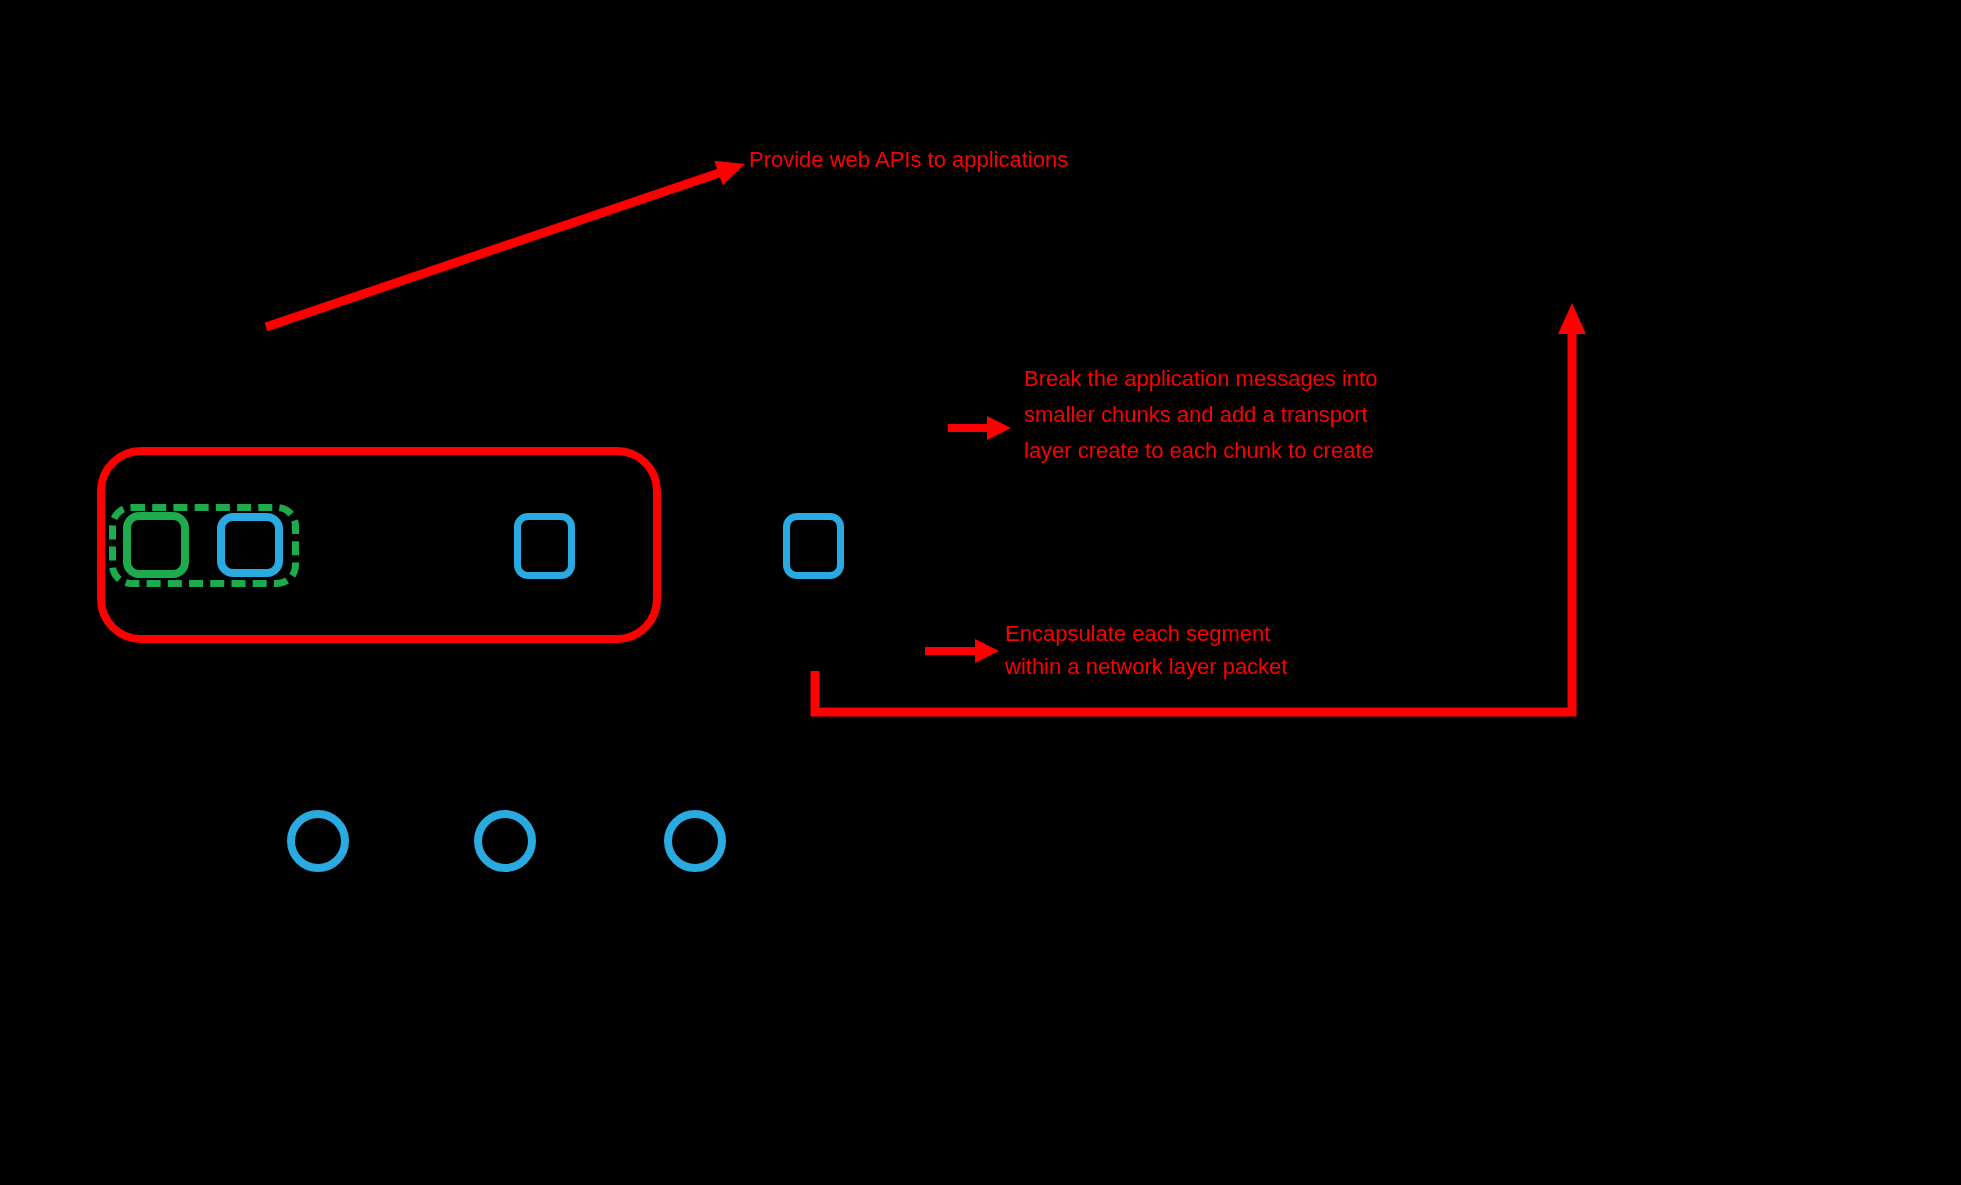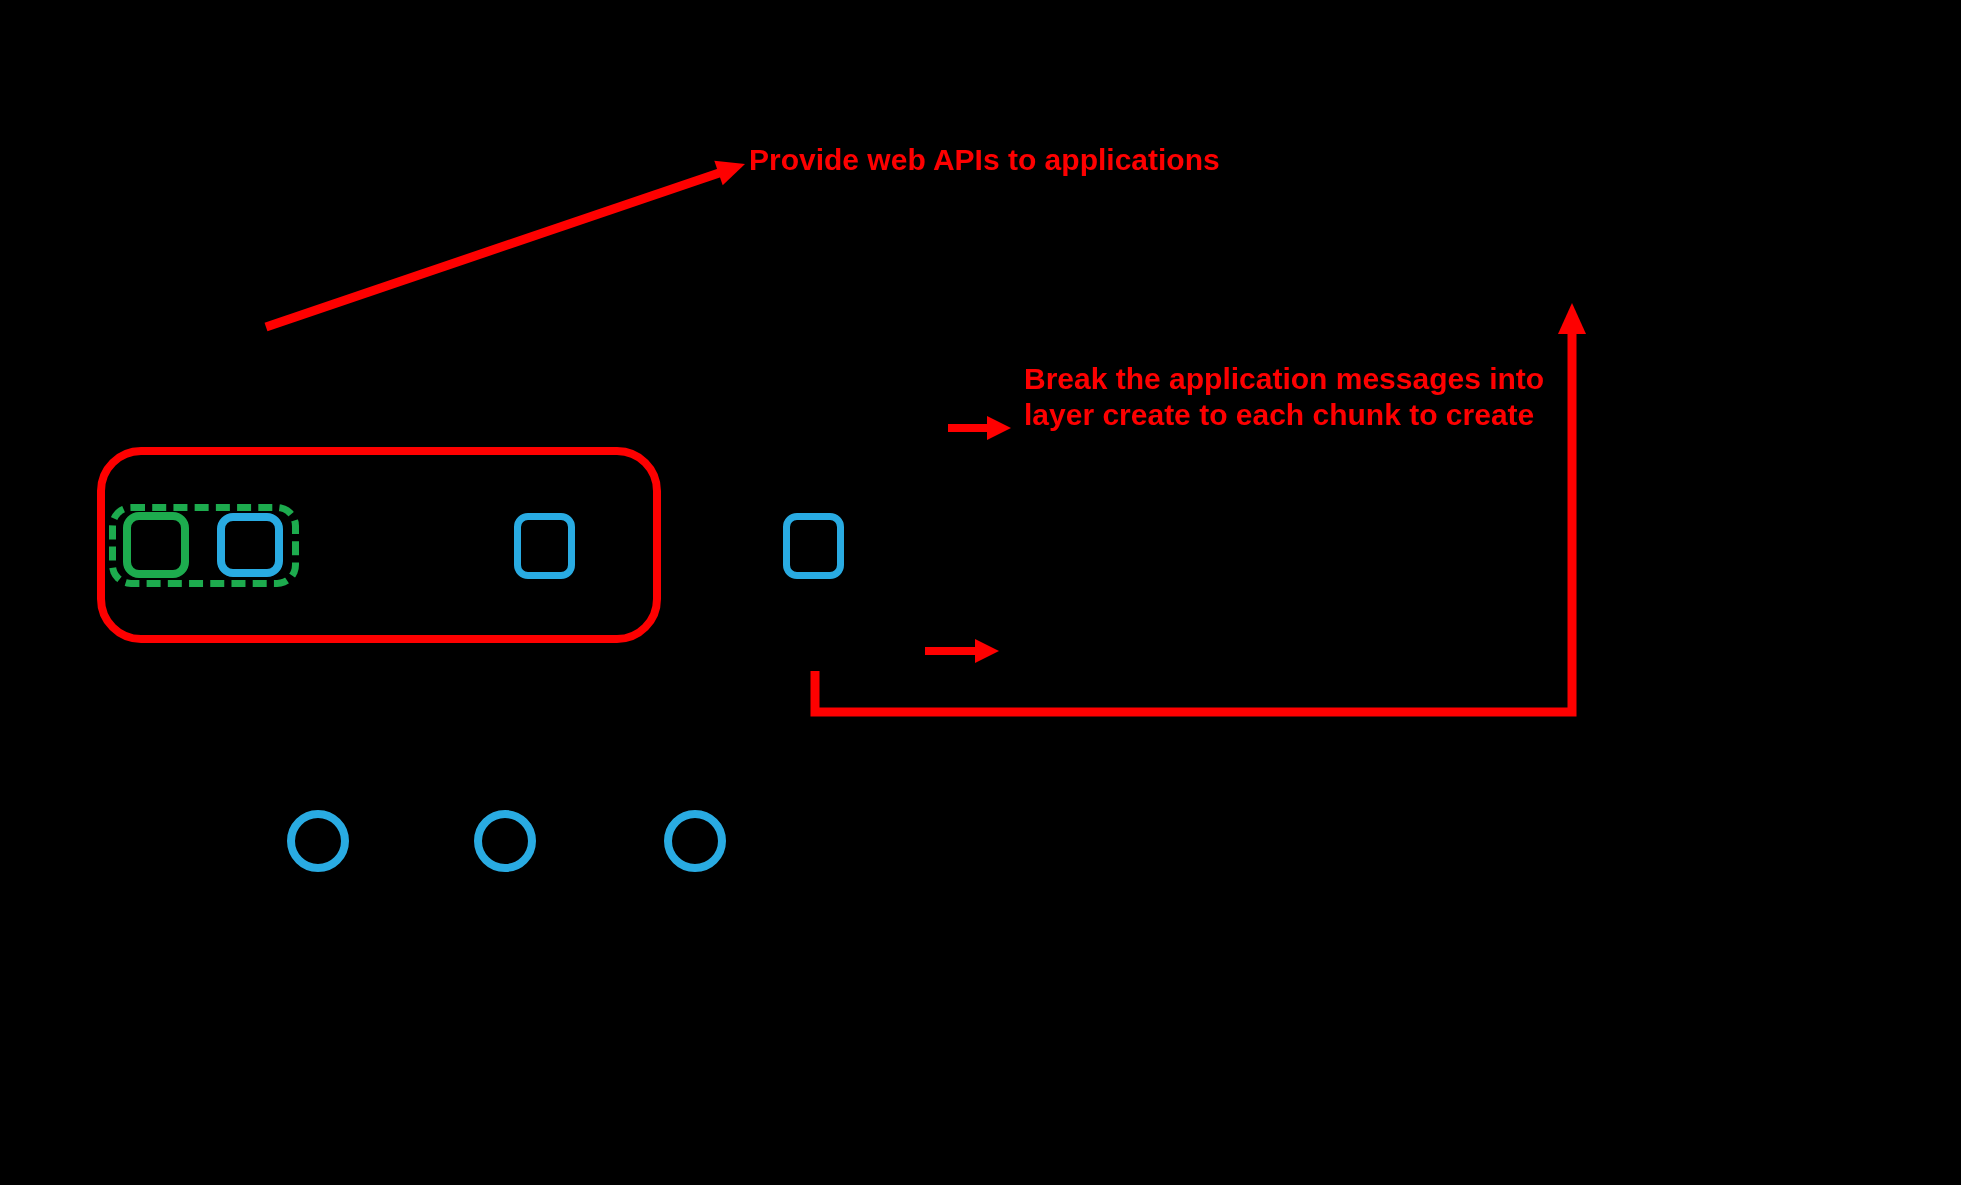--- a/index.html
+++ b/index.html
@@ -7,22 +7,22 @@
     --annotation-red:#fe0000;
     --node-blue:#29abe2;
     --group-green:#1dab4e;
   }
   html,body{margin:0;padding:0;background:var(--background);}
   .canvas{
     position:relative;width:1961px;height:1185px;background:var(--background);
     overflow:hidden;font-family:"Liberation Sans",sans-serif;
   }
   .ann{
-    position:absolute;color:var(--annotation-red);font-weight:bold;
-    font-size:30px;white-space:nowrap;
+    position:absolute;color:var(--annotation-red);font-weight:normal;
+    font-size:22px;white-space:nowrap;
   }
   .ann div{white-space:nowrap;}
   #provide-label{left:749px;top:144px;line-height:32px;}
   #break-label{left:1024px;top:361px;line-height:36px;}
   #encap-label{left:1005px;top:617px;line-height:33px;}
   .shape{position:absolute;box-sizing:border-box;background:transparent;}
   #red-group{left:97px;top:447px;width:564px;height:196px;border:8px solid var(--annotation-red);border-radius:44px;}
   #green-dashed-group{left:109px;top:504px;width:190px;height:83px;border:7px dashed var(--group-green);border-radius:22px;}
   #green-node{left:123px;top:512px;width:66px;height:66px;border:8px solid var(--group-green);border-radius:16px;}
   #blue-node-a{left:217px;top:513px;width:66px;height:64px;border:8px solid var(--node-blue);border-radius:16px;}
@@ -64,17 +64,22 @@
   <div class="shape" id="blue-node-c"></div>
 
   <div class="port" id="port-1"></div>
   <div class="port" id="port-2"></div>
   <div class="port" id="port-3"></div>
 
   <div class="ann" id="provide-label">Provide web APIs to applications</div>
 
   <div class="ann" id="break-label">
     <div>Break the application messages into</div>
+    <div>smaller chunks and add a transport</div>
     <div>layer create to each chunk to create</div>
   </div>
 
+  <div class="ann" id="encap-label">
+    <div>Encapsulate each segment</div>
+    <div>within a network layer packet</div>
+  </div>
 
 </div>
 
 </body></html>

